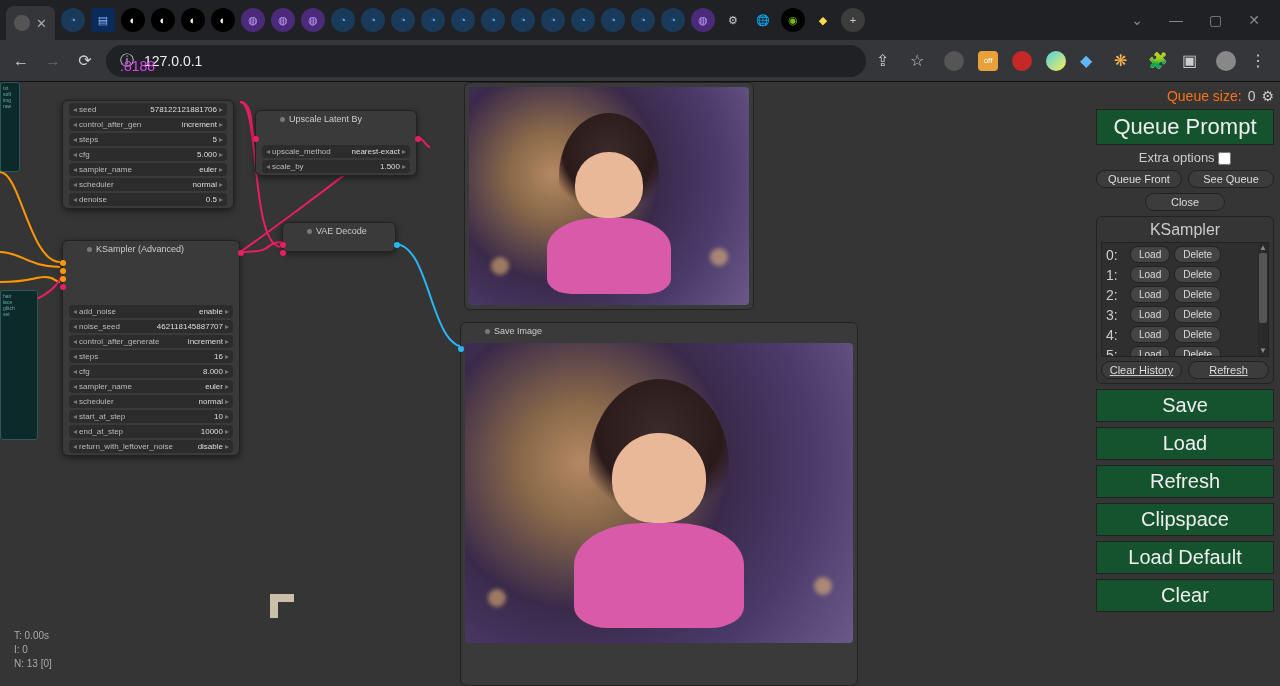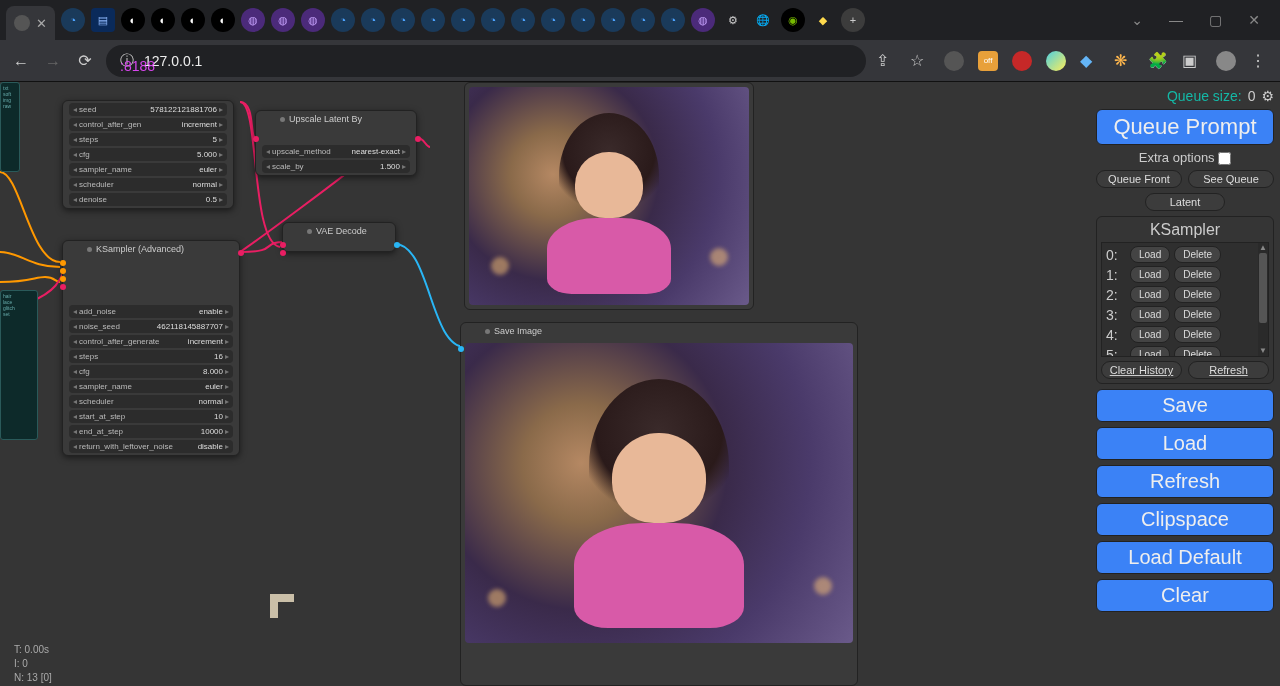--- a/index.html
+++ b/index.html
@@ -71,32 +71,32 @@
 .portrait::before { content:""; position:absolute; left:32%; top:12%; width:36%; height:58%; background: radial-gradient(circle at 50% 30%, #3a2a2a 0%, #2a1a1a 45%, transparent 60%); border-radius: 50% 50% 40% 40%; }
 .portrait::after { content:""; position:absolute; left:38%; top:30%; width:24%; height:30%; background: #e8b898; border-radius: 50% 50% 45% 45%; }
 .scarf { position:absolute; left:28%; top:60%; width:44%; height:35%; background: #d85aa8; border-radius: 40% 40% 20% 20%; }
 .bokeh { position:absolute; width:18px; height:18px; border-radius:50%; background: rgba(255,200,120,0.5); filter: blur(2px); }
 
 
 svg.wires { position: absolute; top: 0; left: 0; width: 100%; height: 100%; pointer-events: none; }
 .wire { fill: none; stroke-width: 2; }
 
 
-.stats { position: absolute; left: 14px; bottom: 1px; font-size: 10px; color: #aaa; line-height: 14px; }
+.stats { position: absolute; left: 14px; bottom: 15px; font-size: 10px; color: #aaa; line-height: 14px; }
 
 
 .gizmo { position: absolute; width: 24px; height: 24px; border-top: 8px solid #cabfa8; border-left: 8px solid #cabfa8; }
 
 
 .sidebar { position: absolute; top: 82px; right: 0; width: 190px; bottom: 0; background: #353535; padding: 6px; display: flex; flex-direction: column; gap: 5px; }
 .qs-row { display: flex; justify-content: flex-end; align-items: center; gap: 6px; }
-.qs-lab { font-size: 14px; color: #14b8a6; }
+.qs-lab { font-size: 14px; color: #f97316; }
 .qs-val { font-size: 14px; color: #ccc; }
 .qs-gear { color: #ccc; font-size: 14px; cursor: pointer; }
-.big-btn { background: #3b82f6; border: 1px solid #222; border-radius: 6px; text-align: center; color: #eee; cursor: pointer; }
+.big-btn { background: #14532d; border: 1px solid #222; border-radius: 0; text-align: center; color: #eee; cursor: pointer; }
 .big-btn.primary { font-size: 22px; padding: 4px 0; }
 .big-btn.action { font-size: 20px; padding: 4px 0; }
 .opts-row { text-align: center; font-size: 13px; color: #ccc; }
 .opts-row input { vertical-align: middle; }
 .pill-row { display: flex; gap: 6px; }
 .pill { flex: 1; background: #3c3c3c; border: 1px solid #222; border-radius: 10px; font-size: 11px; text-align: center; padding: 2px 0; cursor: pointer; color: #ddd; }
 .pill.full { width: 80px; flex: none; margin: 0 auto; }
 .hist-box { background: #353535; border: 1px solid #222; border-radius: 6px; padding: 4px; }
 .hist-title { text-align: center; font-size: 16px; color: #ccc; margin-bottom: 3px; }
 .hist-scroll { height: 115px; overflow: hidden; background: #2f2f2f; border: 1px solid #222; position: relative; padding: 3px 12px 3px 4px; }
@@ -385,21 +385,21 @@
   <div class="big-btn primary">Queue Prompt</div>
   <div class="opts-row">
     <span>Extra options</span>
     <input type="checkbox" style="">
   </div>
   <div class="pill-row">
     <div class="pill">Queue Front</div>
     <div class="pill">See Queue</div>
   </div>
   <div style="text-align:center">
-      <div class="pill full">Latent</div>
+      <div class="pill full">Close</div>
     </div>
 
   <div class="hist-box">
     <div class="hist-title">KSampler</div>
     <div class="hist-scroll">
       <div id="hist-items">
           <div class="hist-item">
      <span class="hist-idx">0:</span>
      <span class="hist-btn">Load</span>
      <span class="hist-btn">Delete</span>

